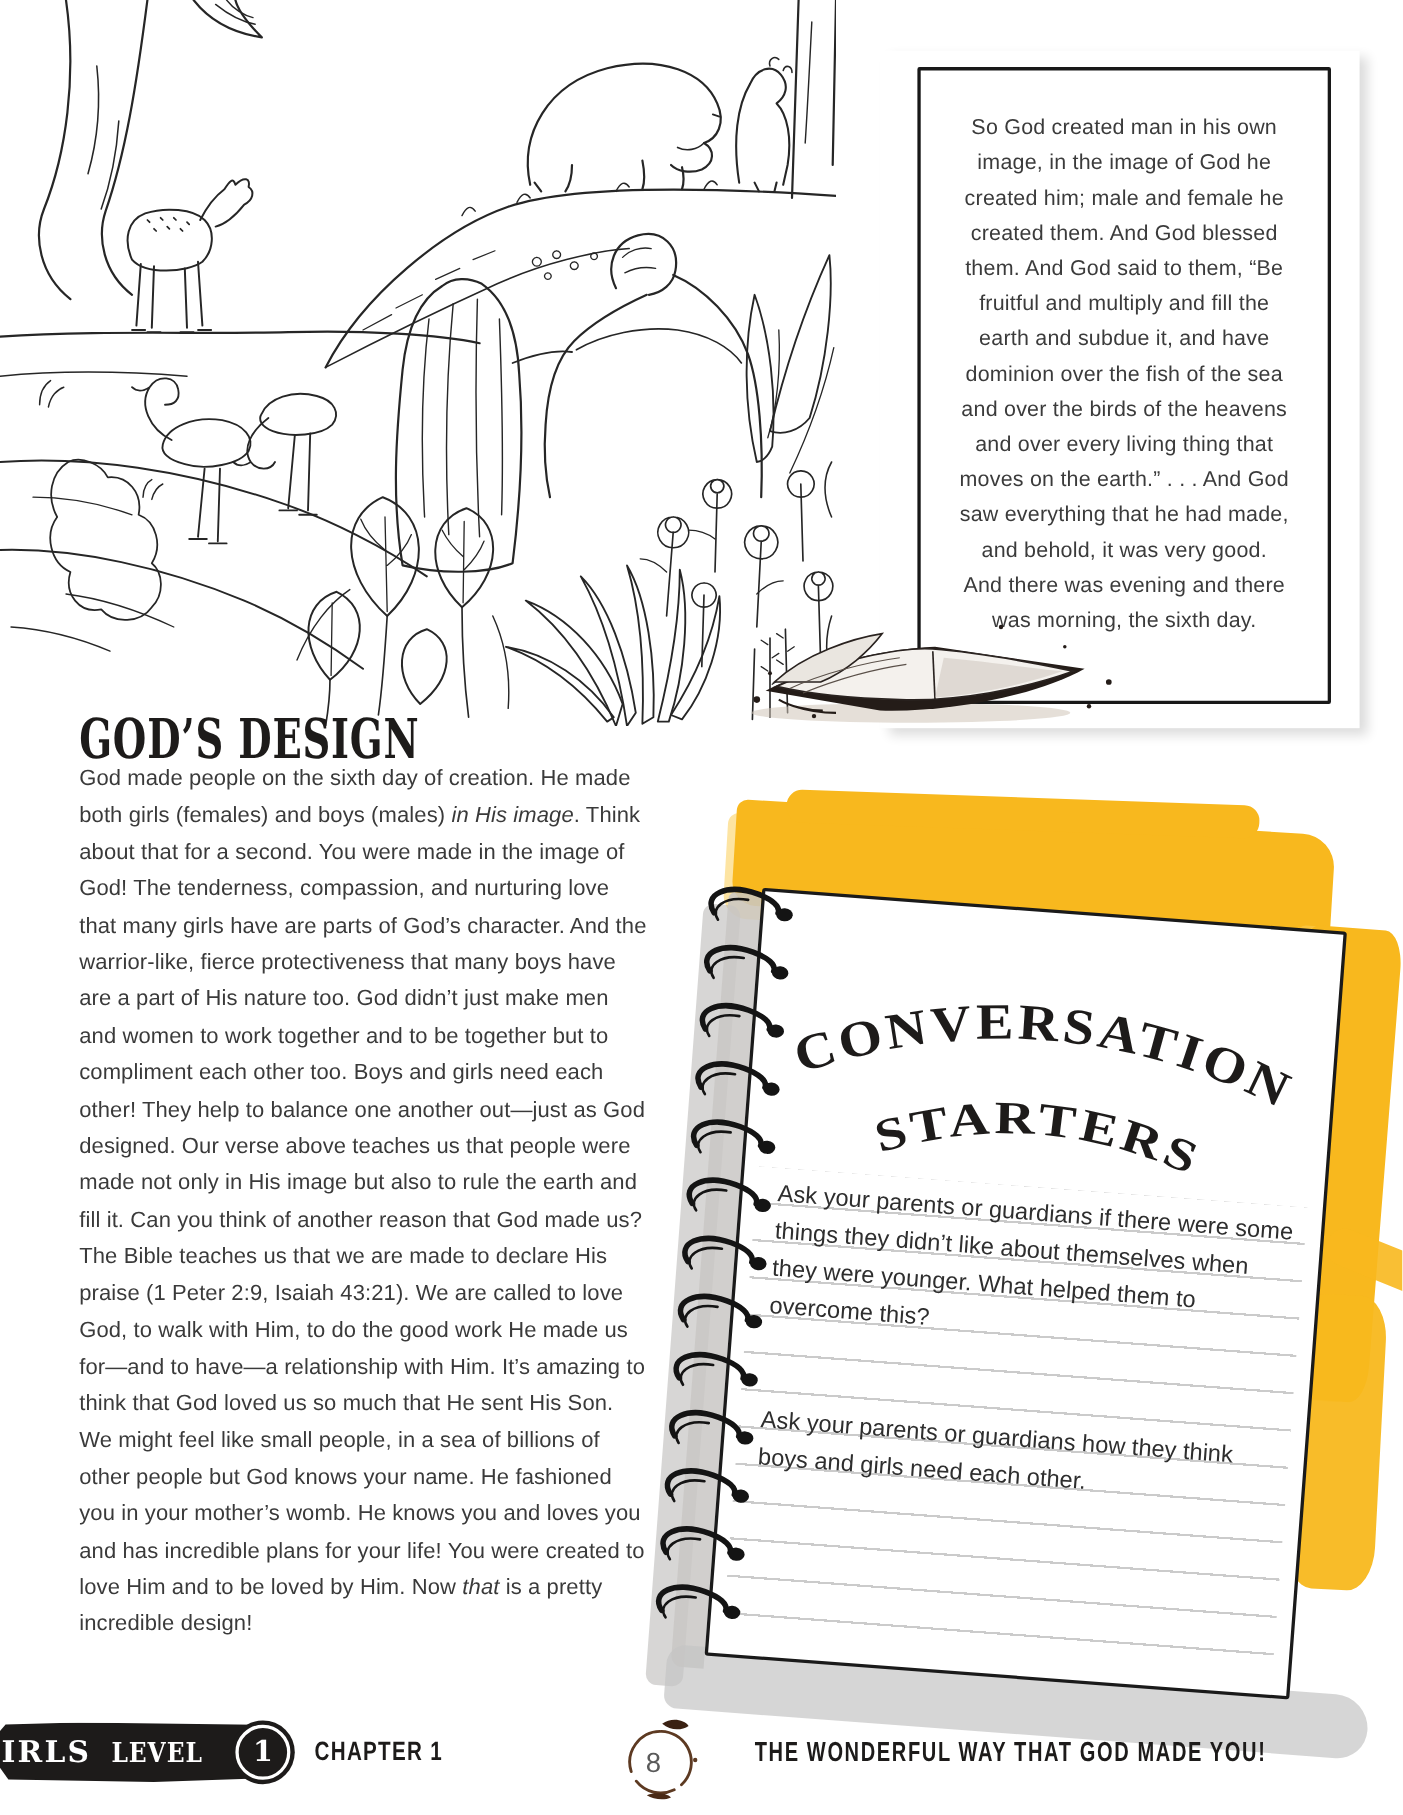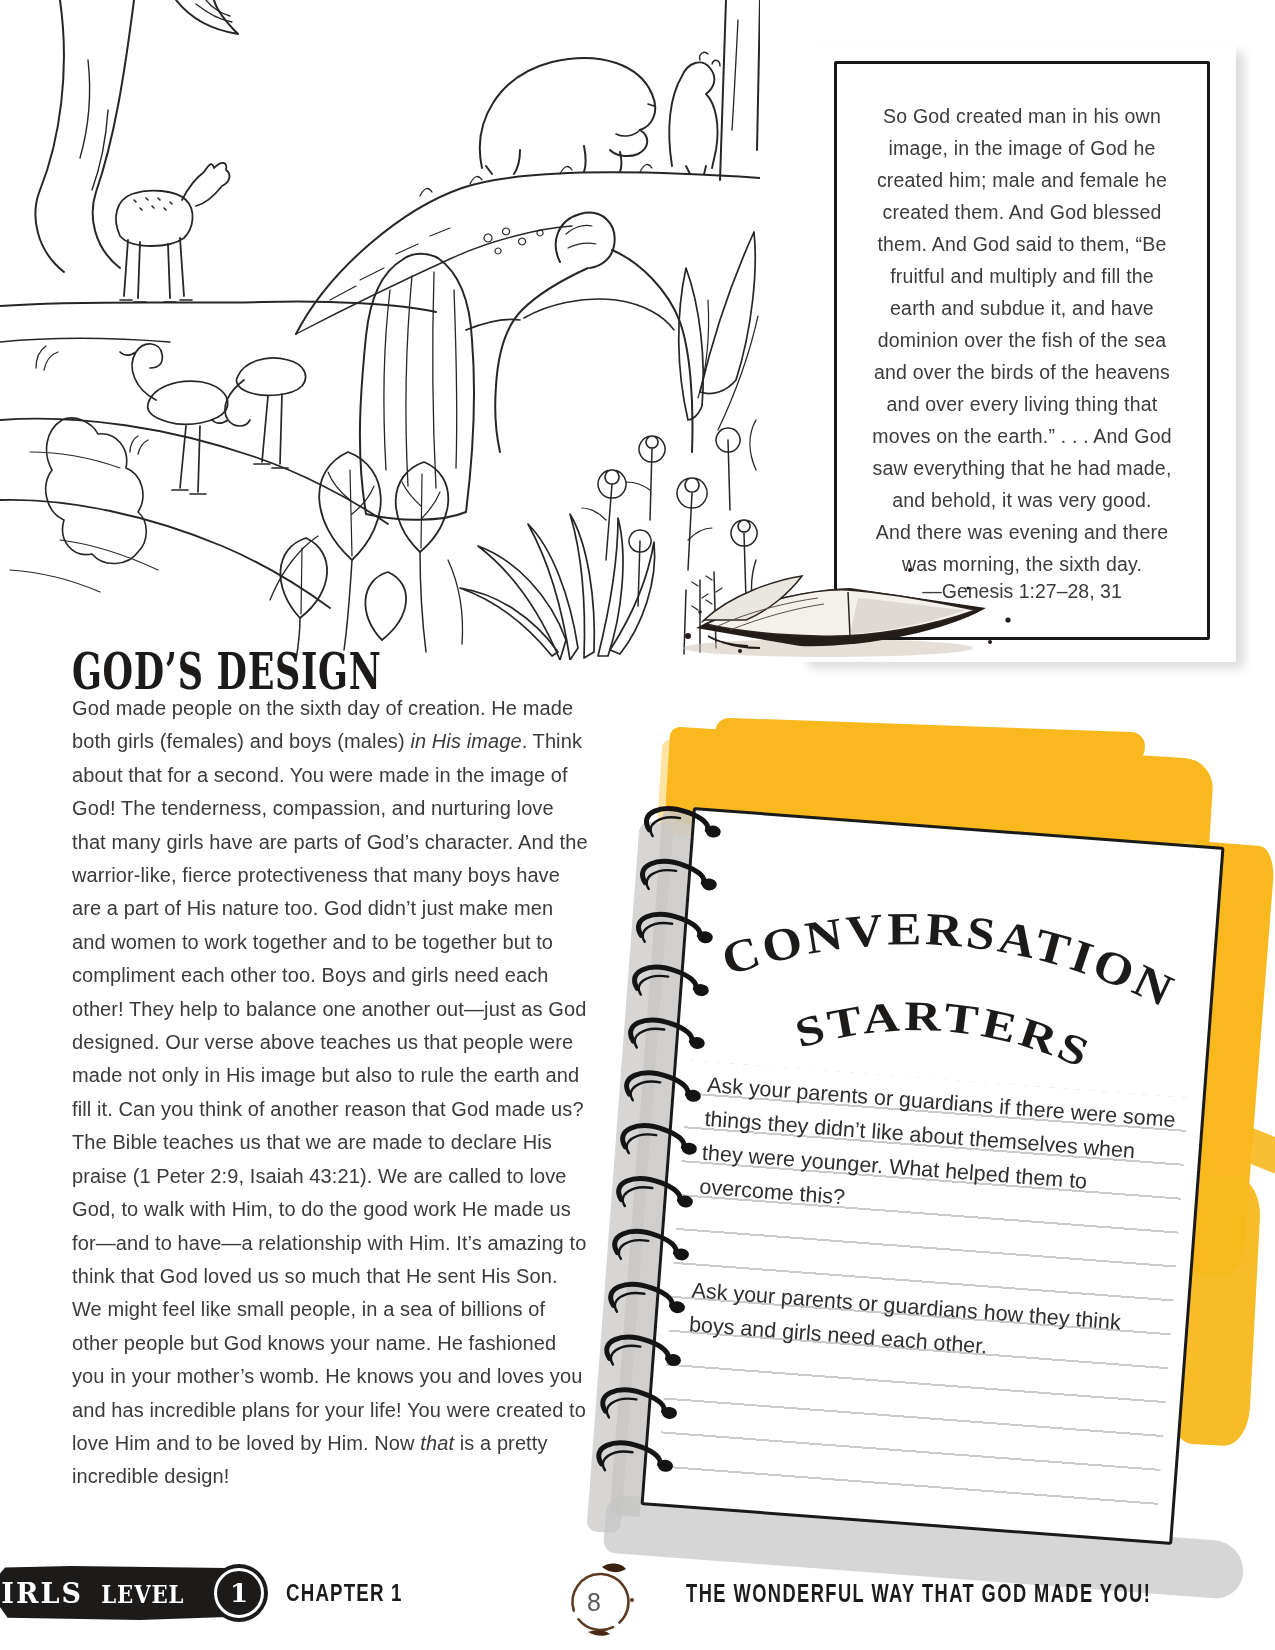--- a/index.html
+++ b/index.html
@@ -208,21 +208,20 @@
 fruitful and multiply and fill the
 earth and subdue it, and have
 dominion over the fish of the sea
 and over the birds of the heavens
 and over every living thing that
 moves on the earth.” . . . And God
 saw everything that he had made,
 and behold, it was very good.
 And there was evening and there
 was morning, the sixth day.</div>
-      <div class="verse-cite">—Genesis 1:27–28, 31</div>
     </div>
   </div>
 
   <div class="book-art">
     <svg width="350" height="112" viewBox="0 0 350 112">
       <ellipse cx="150" cy="100" rx="145" ry="9" fill="#cfc5b8" opacity="0.55"></ellipse>
       <path d="M18 80 C60 58 122 42 172 40 L308 60 C266 84 184 100 122 98 Z" fill="#241c18"></path>
       <path d="M28 76 C80 52 142 40 170 42 C224 46 276 58 298 62 C254 78 192 90 140 88 C100 87 58 83 28 76 Z" fill="#f4f1ed" stroke="#2a2320" stroke-width="1.5"></path>
       <path d="M26 72 C54 46 98 32 124 28 C112 44 92 62 68 72 Z" fill="#eae6e0" stroke="#2a2320" stroke-width="1.5"></path>
       <path d="M170 44 L172 88" stroke="#2a2320" stroke-width="1.5"></path>

